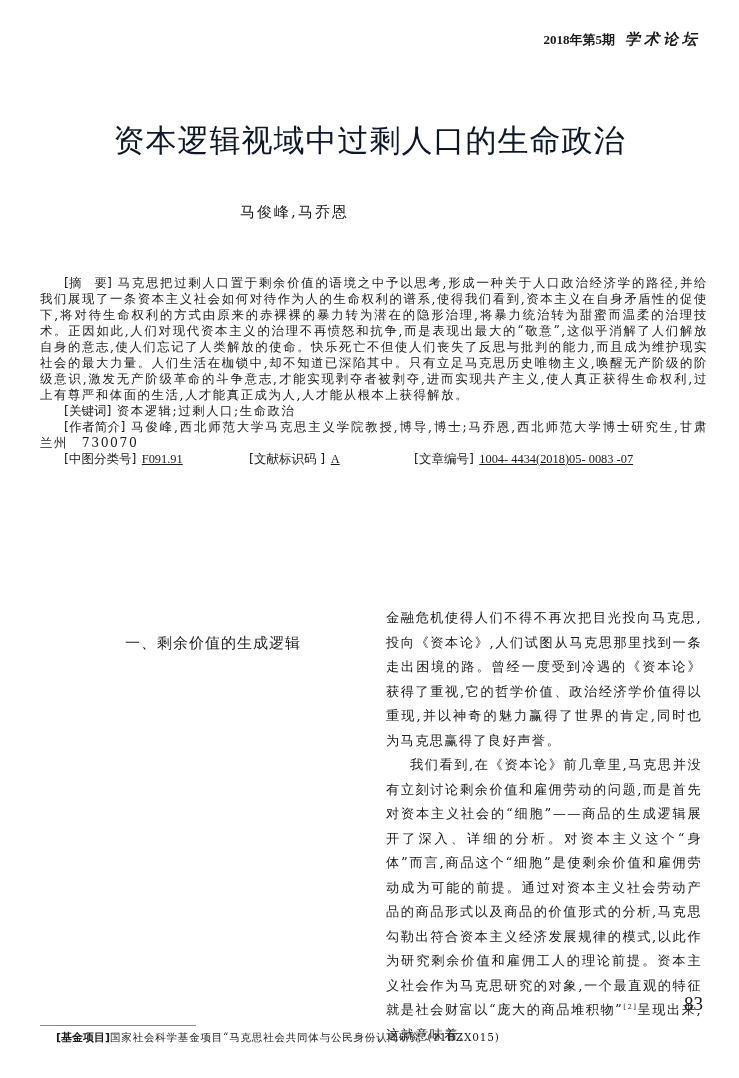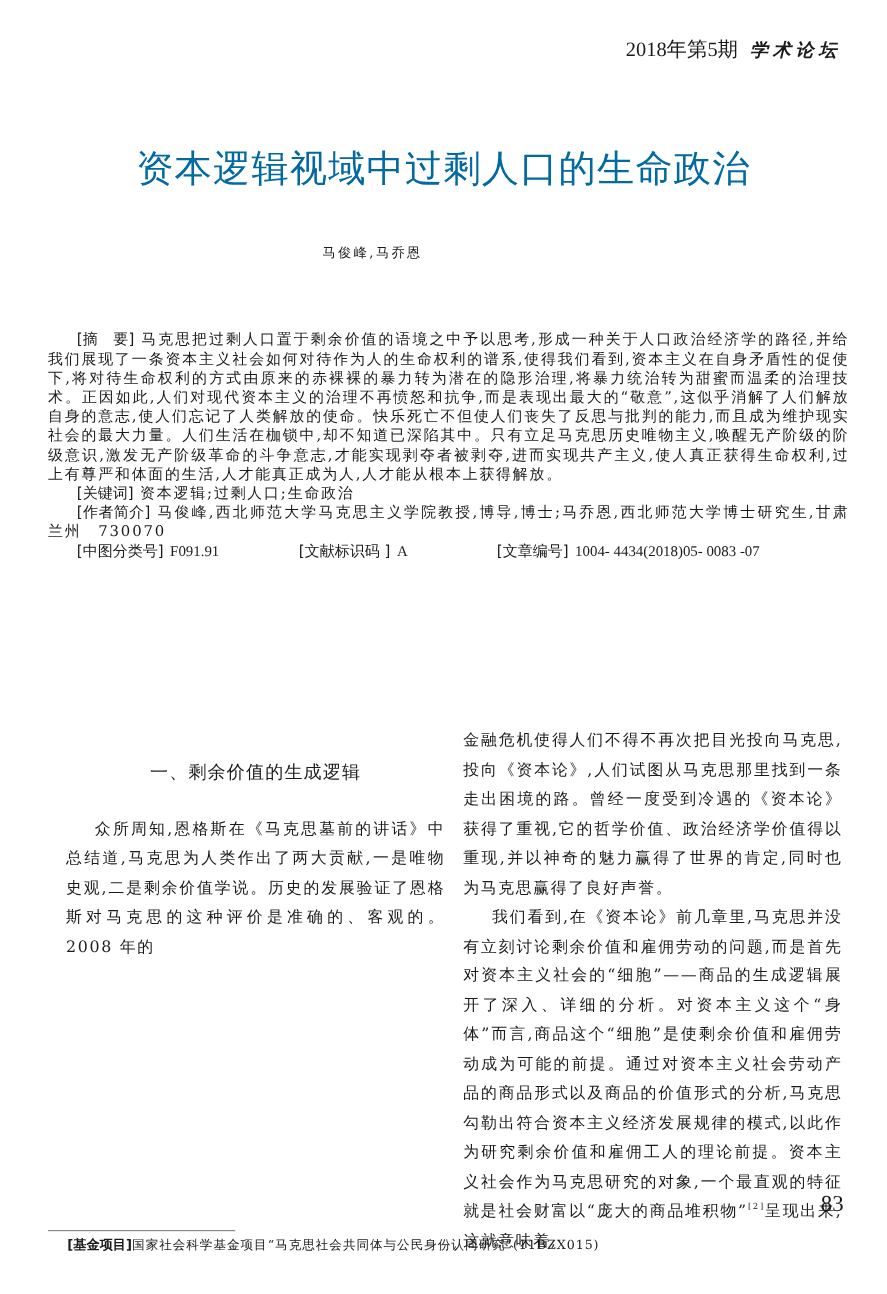--- a/index.html
+++ b/index.html
@@ -6,52 +6,52 @@
   body {
     width: 739px; height: 1078px; position: relative; overflow: hidden;
     color: #1a1a1a;
     font-family: "DejaVu Serif", "Liberation Serif", serif;
   }
   .header {
     position: absolute; top: 30px; right: 38px;
     display: flex; align-items: baseline; gap: 10px;
   }
   .issue {
-    font-family: "Liberation Serif", serif; font-weight: normal; font-size: 17px;
+    font-family: "Liberation Serif", serif; font-weight: bold; font-size: 13px;
   }
   .journal {
     font-family: "DejaVu Serif", serif; font-weight: bold; font-size: 15px;
     letter-spacing: 4px; font-style: italic;
   }
   .title {
     position: absolute; top: 120px; left: 0; width: 739px; text-align: center;
     font-family: "DejaVu Sans", sans-serif; font-size: 31px; letter-spacing: 1px;
-    color: #0369a1;
+    color: #0f172a;
   }
   .authors {
-    position: absolute; top: 203px; left: 16px; width: 589px; text-align: center;
-    font-size: 11px; letter-spacing: 2px;
+    position: absolute; top: 203px; left: 0; width: 589px; text-align: center;
+    font-size: 15px; letter-spacing: 2px;
   }
   .abstract-block {
     position: absolute; top: 275px; left: 40px; width: 668px;
     font-size: 12.4px; line-height: 16px; letter-spacing: 1.55px;
     text-align: justify;
   }
   .abstract-block p { margin: 0; }
   .indent { text-indent: 24px; }
   .tag {
     font-family: "DejaVu Sans", sans-serif; font-size: 12.5px; letter-spacing: 0;
     color: #1a1a1a;
   }
   .meta-row {
     display: flex; text-indent: 0; padding-left: 24px;
   }
   .meta-row .m1 { width: 185px; }
   .meta-row .m2 { width: 165px; }
-  .num { font-family: "Liberation Serif", serif; letter-spacing: 0; }
+  .num { font-family: "Liberation Serif", serif; letter-spacing: 0; text-decoration: underline; }
   .col {
     position: absolute; top: 606px; width: 316px;
     font-size: 13.2px; line-height: 24.5px; letter-spacing: 1.4px;
     text-align: justify;
   }
   .col p { margin: 0; }
   .col-left { left: 55px; }
   .col-right { left: 386px; }
   .section-heading {
     font-family: "DejaVu Sans", sans-serif; font-size: 15px; text-align: center;
@@ -107,21 +107,20 @@
     </span>
     <span>
       <span class="tag">[文章编号]</span>
       <span class="num">1004- 4434(2018)05- 0083 -07</span>
     </span>
   </p>
 </div>
 
 <div class="col col-left">
   <p class="section-heading">一、剩余价值的生成逻辑</p>
-  <p class="indent">众所周知,恩格斯在《马克思墓前的讲话》中总结道,马克思为人类作出了两大贡献,一是唯物史观,二是剩余价值学说。历史的发展验证了恩格斯对马克思的这种评价是准确的、客观的。2008 年的</p>
 </div>
 
 <div class="col col-right">
   <p>金融危机使得人们不得不再次把目光投向马克思,投向《资本论》,人们试图从马克思那里找到一条走出困境的路。曾经一度受到冷遇的《资本论》获得了重视,它的哲学价值、政治经济学价值得以重现,并以神奇的魅力赢得了世界的肯定,同时也为马克思赢得了良好声誉。</p>
   <p class="indent"><span>我们看到,在《资本论》前几章里,马克思并没有立刻讨论剩余价值和雇佣劳动的问题,而是首先对资本主义社会的“细胞”——商品的生成逻辑展开了深入、详细的分析。对资本主义这个“身体”而言,商品这个“细胞”是使剩余价值和雇佣劳动成为可能的前提。通过对资本主义社会劳动产品的商品形式以及商品的价值形式的分析,马克思勾勒出符合资本主义经济发展规律的模式,以此作为研究剩余价值和雇佣工人的理论前提。资本主义社会作为马克思研究的对象,一个最直观的特征就是社会财富以“庞大的商品堆积物”</span><sup>[2]</sup><span>呈现出来,这就意味着,</span></p>
 </div>
 
 <div class="footnote-rule"></div>
 <div class="footnote">
   <span class="tag">[基金项目]</span><span>国家社会科学基金项目“马克思社会共同体与公民身份认同研究”(11BZX015)</span>

